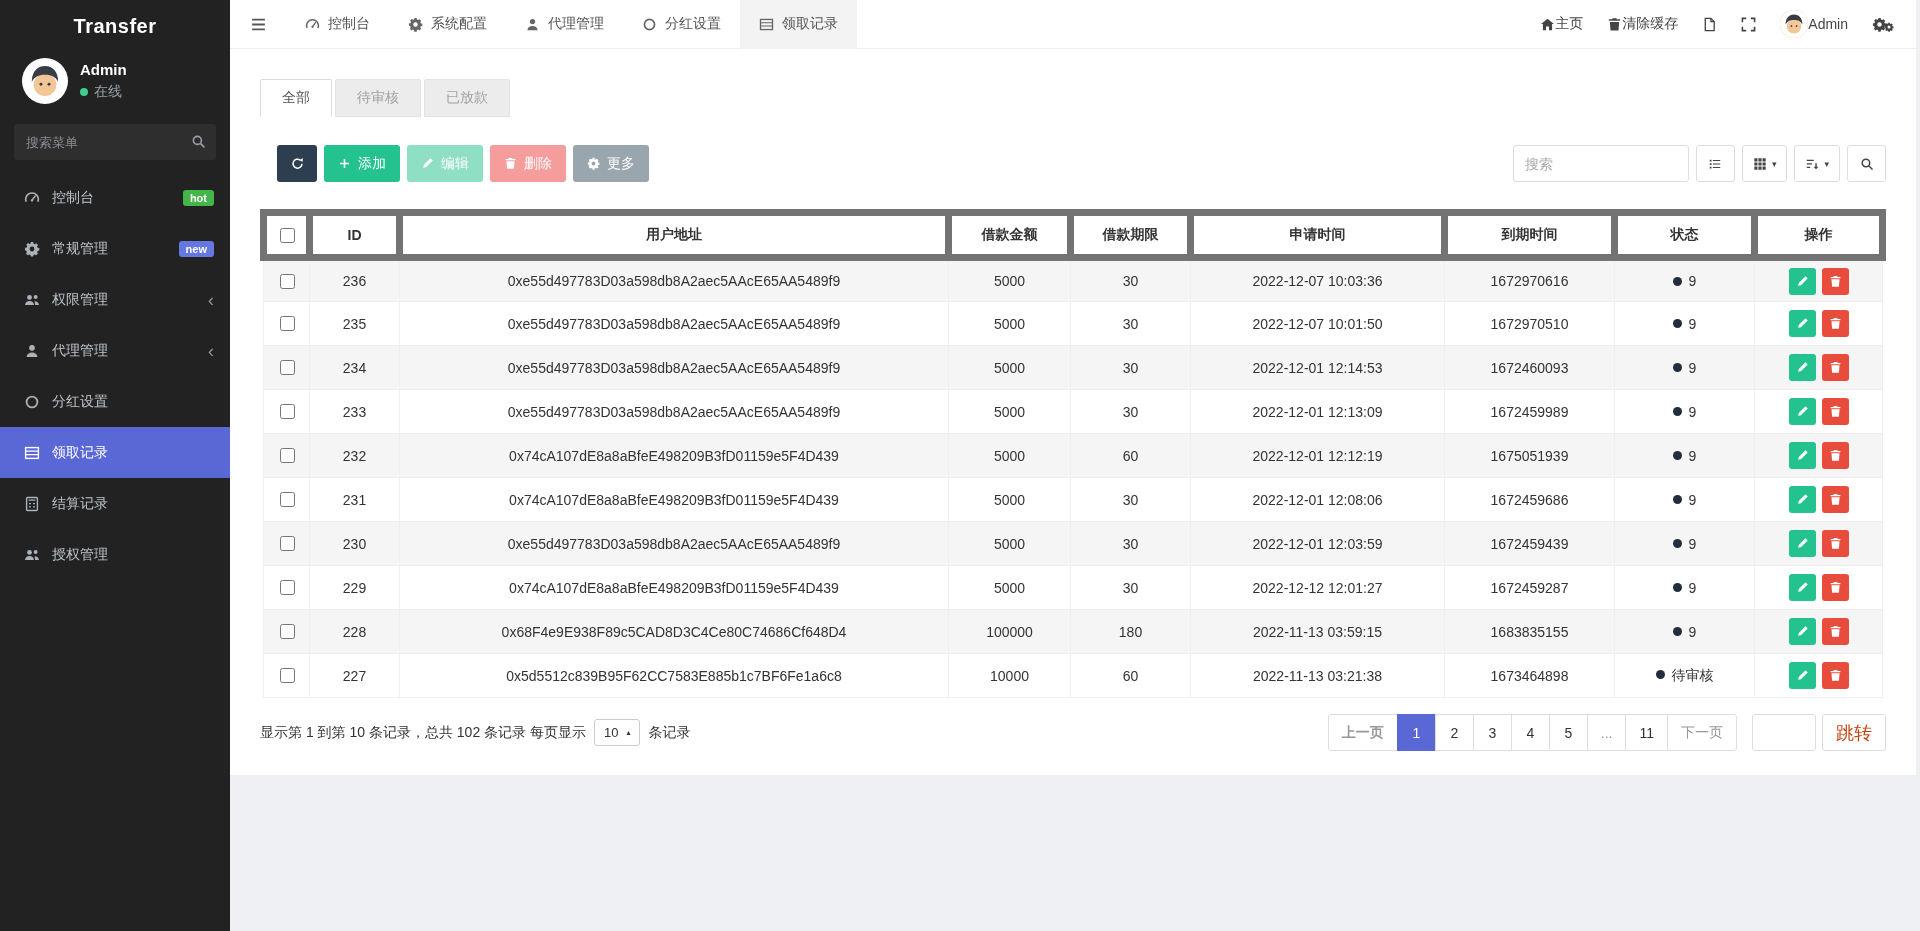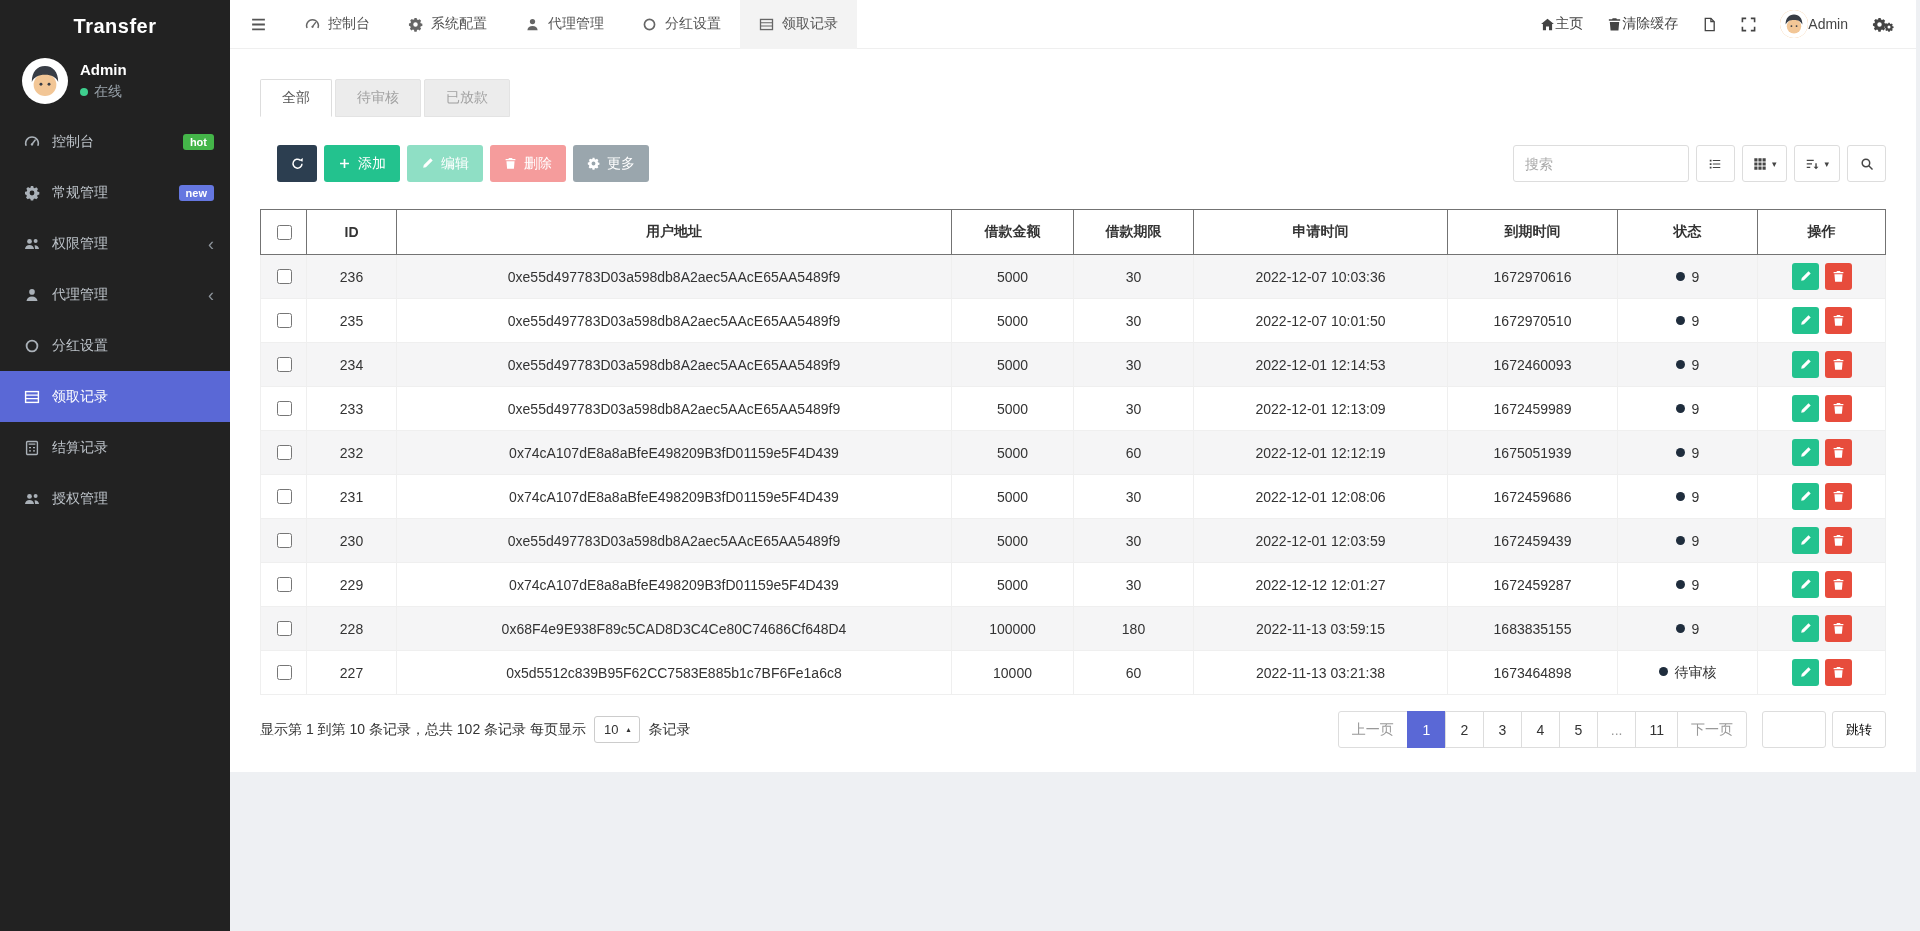--- a/index.html
+++ b/index.html
@@ -73,41 +73,41 @@
   .btn-more{background:var(--gray-btn);}
   .toolbar-right{margin-left:auto;display:flex;align-items:center;gap:7px;}
   .search-input{width:176px;height:37px;border:1px solid #ddd;border-radius:3px;padding:0 11px;font-size:14px;color:#333;outline:none;font-family:inherit;}
   .search-input::placeholder{color:#aaa;}
   .tool-btn{height:37px;min-width:39px;padding:0 10px;background:#fff;border:1px solid #ddd;border-radius:3px;display:inline-flex;align-items:center;justify-content:center;gap:5px;color:#454545;cursor:pointer;}
   .tool-btn .ic svg{width:14px;height:14px;}
   .caret{font-size:9px;color:#454545;}
 
   .table-wrap{margin-top:27px;}
   table{width:100%;border-collapse:collapse;table-layout:fixed;font-size:14px;color:#333;}
-  th{height:45px;font-weight:bold;text-align:center;border:1px solid #737373;background:#fff;padding:0 6px;}
+  th{height:45px;font-weight:bold;text-align:center;border:7px solid #737373;background:#fff;padding:0 6px;}
   td{height:44px;text-align:center;border:1px solid #efefef;padding:0 8px;white-space:nowrap;overflow:hidden;text-overflow:ellipsis;}
   tbody tr:nth-child(odd){background:#f5f5f6;}
   input[type=checkbox]{width:15px;height:15px;cursor:pointer;}
   .sdot{display:inline-block;width:9px;height:9px;border-radius:50%;background:var(--status-dot);margin-right:7px;vertical-align:middle;position:relative;top:-1px;}
   .act{width:27px;height:27px;border:none;border-radius:3px;color:#fff;display:inline-flex;align-items:center;justify-content:center;margin:0 3px;cursor:pointer;}
   .act .ic svg{width:13px;height:13px;}
   .a-edit{background:var(--green);}
   .a-del{background:var(--red);}
 
   .table-footer{margin-top:16px;display:flex;align-items:center;font-size:14px;color:#333;}
   .page-size{display:inline-flex;align-items:center;gap:8px;border:1px solid #ccc;border-radius:3px;padding:5px 9px;margin:0 8px;cursor:pointer;font-size:13px;}
   .page-size .caret{font-size:8px;color:#333;}
   .pagination{margin-left:auto;display:flex;}
   .page{min-width:39px;height:37px;padding:0 13px;display:inline-flex;align-items:center;justify-content:center;border:1px solid #ddd;background:#fff;font-size:14px;color:#333;margin-left:-1px;cursor:pointer;}
-  .page:first-child{border-radius:3px 0 0 3px;margin-left:11px;}
+  .page:first-child{border-radius:3px 0 0 3px;margin-left:11px;font-weight:bold;}
   .page:last-child{border-radius:0 3px 3px 0;}
   .page.muted{color:#999;}
   .page.active{background:var(--accent);border-color:var(--accent);color:#fff;}
   .jump-input{width:64px;height:37px;border:1px solid #ddd;border-radius:3px;margin-left:15px;outline:none;padding:0 8px;font-size:14px;font-family:inherit;}
-  .jump-btn{height:37px;padding:0 13px;margin-left:6px;border:1px solid #ddd;background:#fff;border-radius:3px;font-size:13px;color:#000000;cursor:pointer;font-family:inherit;}
+  .jump-btn{height:37px;padding:0 13px;margin-left:6px;border:1px solid #ddd;background:#fff;border-radius:3px;font-size:18px;color:#c2410c;cursor:pointer;font-family:inherit;}
 </style>
 </head>
 <body>
 
 <svg style="position:absolute;width:0;height:0;overflow:hidden" aria-hidden="true">
   <symbol id="i-bars" viewBox="0 0 16 16">
       <path d="M2 3.5h12M2 8h12M2 12.5h12" fill="none" stroke="currentColor" stroke-width="1.7"></path>
     </symbol>
   <symbol id="i-gauge" viewBox="0 0 16 16">
       <path d="M2.2 11.7a6.3 6.3 0 1 1 11.6 0" fill="none" stroke="currentColor" stroke-width="1.6"></path>
@@ -193,20 +193,28 @@
             <use href="#i-face"></use>
           </svg>
         </div>
       <div class="user-meta">
         <div class="user-name">Admin</div>
         <div class="user-status">
           <span class="g-dot"></span>
           <span>在线</span>
         </div>
       </div>
+    </div>
+    <div class="menu-search">
+      <input type="text" placeholder="搜索菜单" style="">
+      <span class="ic">
+          <svg>
+            <use href="#i-search"></use>
+          </svg>
+        </span>
     </div>
     <nav class="menu" id="menu">
         <div class="menu-item">
           <span class="ic">
             <svg>
               <use href="#i-gauge"></use>
             </svg>
           </span>
           <span class="mi-label">控制台</span>
           <span class="badge badge-hot">hot</span>

